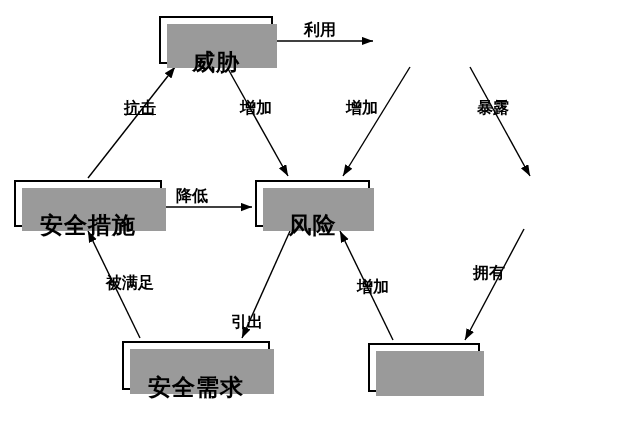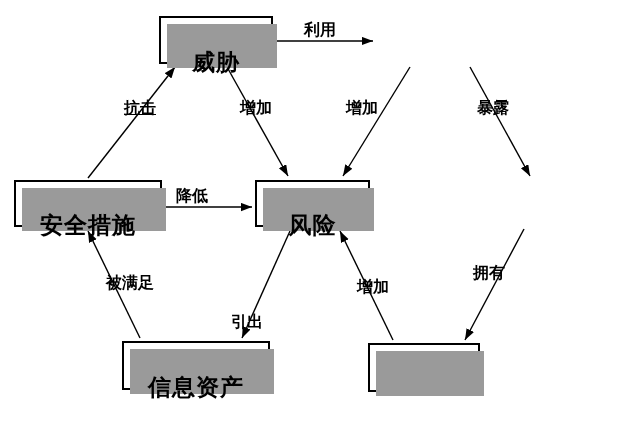--- a/index.html
+++ b/index.html
@@ -102,21 +102,21 @@
   </div>
 
   <div class="node" style="left: 14px; top: 180px; width: 148px; height: 47px;">
     <span class="node-shadow"></span>
     <span class="node-label">安全措施</span>
   </div>
 
 
   <div class="node" style="left: 122px; top: 341px; width: 148px; height: 49px;">
     <span class="node-shadow"></span>
-    <span class="node-label">信息资产</span>
+    <span class="node-label">安全需求</span>
   </div>
 
   <div class="node" style="left: 368px; top: 343px; width: 112px; height: 49px;">
     <span class="node-shadow"></span>
   </div>
 
   <span class="edge-label" style="left: 304px; top: 22px;">利用</span>
   <span class="edge-label" style="left: 124px; top: 100px; text-decoration: underline;">抗击</span>
   <span class="edge-label" style="left: 240px; top: 100px;">增加</span>
   <span class="edge-label" style="left: 346px; top: 100px;">增加</span>

